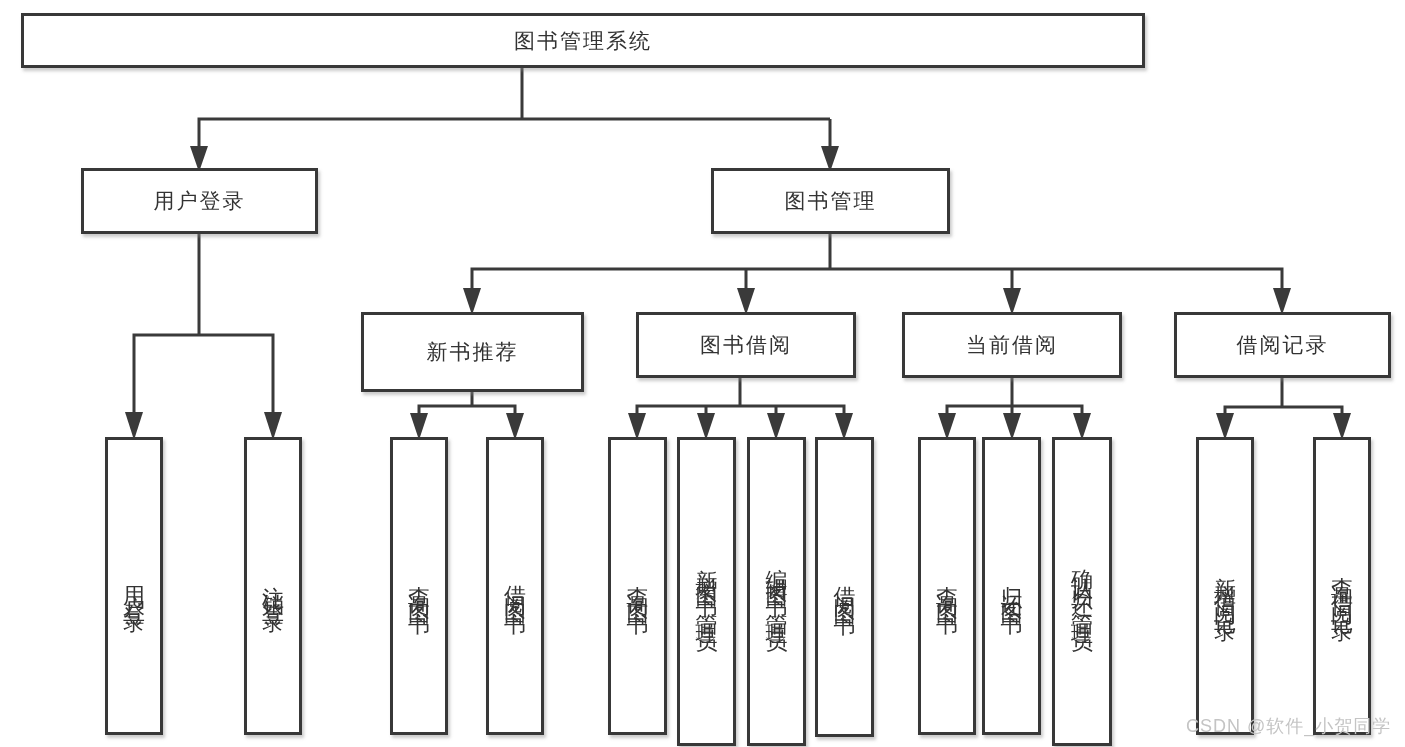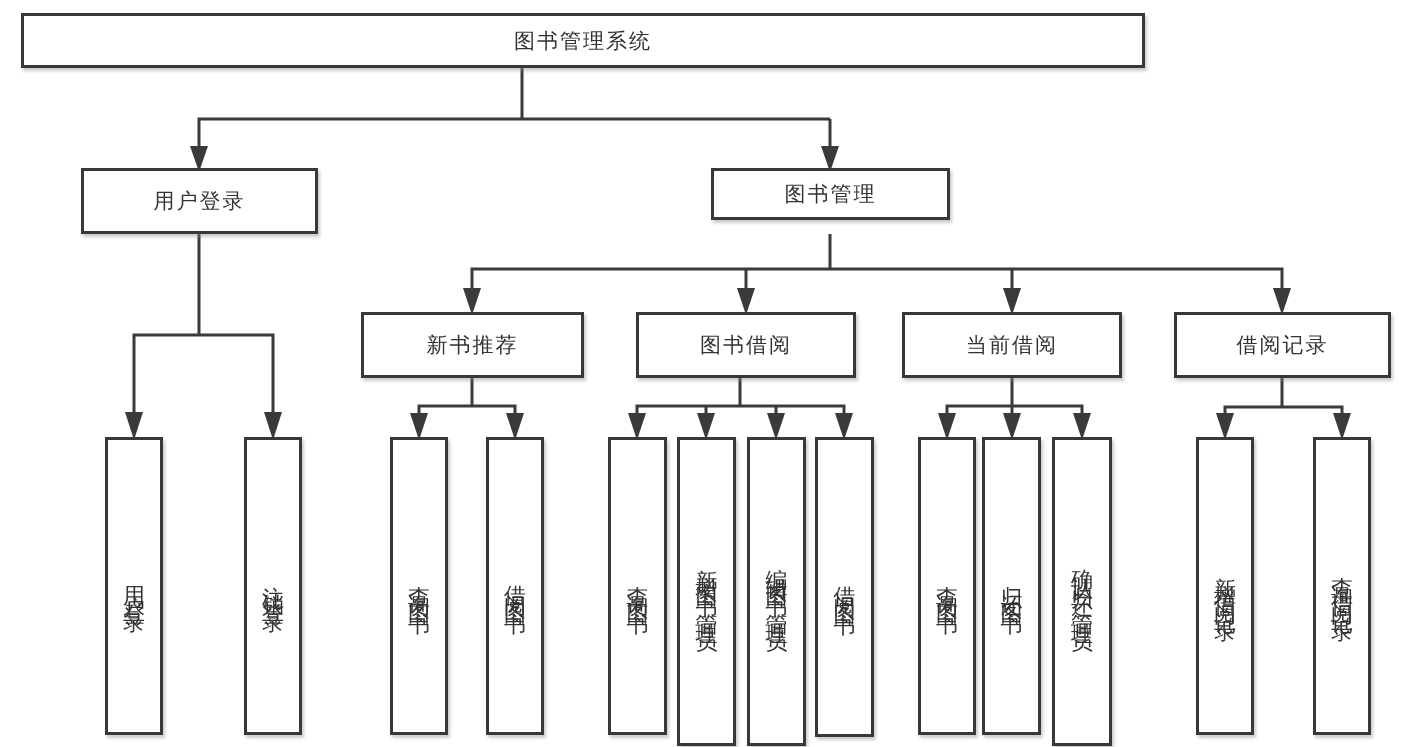--- a/index.html
+++ b/index.html
@@ -123,25 +123,25 @@
     </g>
   </svg>
 
   <div class="node" style="left:21px;top:13px;width:1124px;height:55px">
     <span class="lbl">图书管理系统</span>
   </div>
 
   <div class="node" style="left:81px;top:168px;width:237px;height:66px">
     <span class="lbl">用户登录</span>
   </div>
-  <div class="node" style="left:711px;top:168px;width:239px;height:52px">
+  <div class="node" style="left:711px;top:168px;width:239px;height:66px">
     <span class="lbl">图书管理</span>
   </div>
 
-  <div class="node" style="left:361px;top:312px;width:223px;height:66px">
+  <div class="node" style="left:361px;top:312px;width:223px;height:80px">
     <span class="lbl">新书推荐</span>
   </div>
   <div class="node" style="left:902px;top:312px;width:220px;height:66px">
     <span class="lbl">当前借阅</span>
   </div>
   <div class="node" style="left:636px;top:312px;width:220px;height:66px">
     <span class="lbl">图书借阅</span>
   </div>
   <div class="node" style="left:1174px;top:312px;width:217px;height:66px">
     <span class="lbl">借阅记录</span>
@@ -184,14 +184,15 @@
     <span class="lbl">确认归还（管理员）</span>
   </div>
 
   <div class="node v" style="left:1196px;top:437px;width:58px;height:298px">
     <span class="lbl">新增借阅记录</span>
   </div>
   <div class="node v" style="left:1313px;top:437px;width:58px;height:298px">
     <span class="lbl">查询借阅记录</span>
   </div>
 
+  <div class="watermark">CSDN @软件_小贺同学</div>
 
 </div>
 
 </body></html>

